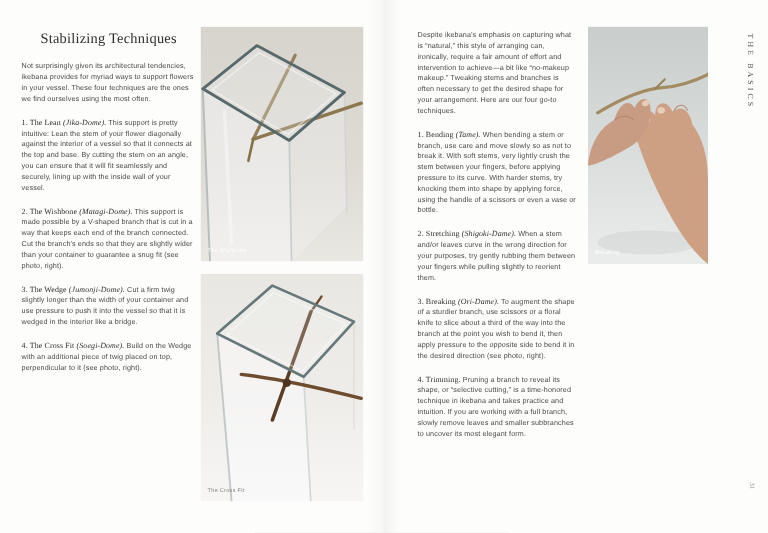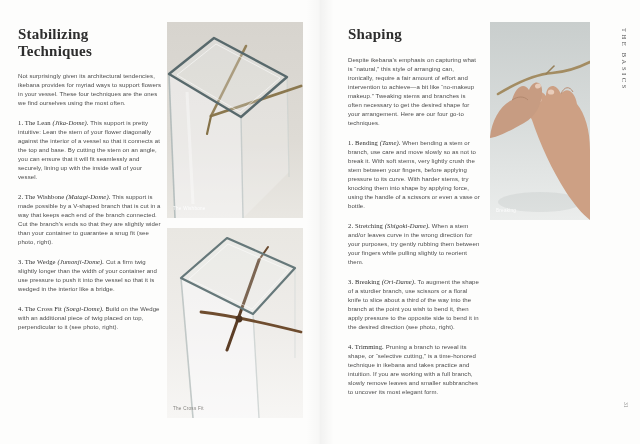--- a/index.html
+++ b/index.html
@@ -9,22 +9,22 @@
   }
   .gutter{
     position:absolute;left:306px;top:0;width:28px;height:444px;
     background:linear-gradient(90deg,rgba(0,0,0,0) 0%,rgba(0,0,0,0.025) 45%,rgba(0,0,0,0.045) 52%,rgba(0,0,0,0) 100%);
     pointer-events:none;
   }
   .col{position:absolute;top:26px;}
   .col-left{left:18px;width:145px;}
   .col-right{left:348px;width:133px;}
   h1.page-title{
-    font-family:"Liberation Serif",serif;font-weight:700;
-    font-size:15px;letter-spacing:.2px;color:#2d2d2d;margin:0 0 13px 0;line-height:1.1;
+    font-family:"Liberation Serif",serif;font-weight:400;
+    font-size:12px;letter-spacing:.2px;color:#2d2d2d;margin:0 0 13px 0;line-height:1.1;text-align:center;
   }
   p.body-par{font-size:6px;line-height:9px;color:#4a4a4a;margin:0 0 10px 0;letter-spacing:.1px;}
   p.item-par{font-size:6px;line-height:9px;color:#4a4a4a;margin:0 0 10px 0;letter-spacing:.1px;}
   .item-head{font-family:"Liberation Serif",serif;font-size:6.6px;color:#2e2e2e;}
   .item-term{font-family:"Liberation Serif",serif;font-style:italic;font-size:6.6px;color:#2e2e2e;}
   .photo{position:absolute;overflow:hidden;}
   .photo svg{display:block;width:100%;height:100%;}
   .photo-wishbone{left:167px;top:22px;width:136px;height:196px;}
   .photo-crossfit{left:167px;top:228px;width:136px;height:190px;}
   .photo-breaking{left:490px;top:22px;width:100px;height:198px;}
@@ -123,21 +123,20 @@
         <path d="M34,84 C70,88 110,98 134,104" stroke="#6e4c2e" stroke-width="2.8" fill="none" stroke-linecap="round"></path>
         <circle cx="72" cy="91" r="3.4" fill="#4e3420"></circle>
       </g>
       <polygon points="60,10 128,40 86,86 14,50" fill="rgba(240,244,244,0.22)" stroke="#66787a" stroke-width="2.2" stroke-linejoin="round"></polygon>
       <polygon points="61,16 121,42 85,81 22,51" fill="none" stroke="rgba(255,255,255,0.5)" stroke-width="1"></polygon>
     </svg>
     <span class="caption caption-dark">The Cross Fit</span>
   </div>
 
   <div class="col col-right">
-    <h1 class="page-title">Shaping</h1>
     <p class="body-par">Despite ikebana’s emphasis on capturing what is “natural,” this style of arranging can, ironically, require a fair amount of effort and intervention to achieve—a bit like “no-makeup makeup.” Tweaking stems and branches is often necessary to get the desired shape for your arrangement. Here are our four go-to techniques.</p>
 
     <p class="item-par">
       <span class="item-head">1. Bending</span>
       <span class="item-term">(Tame).</span>
       <span>When bending a stem or branch, use care and move slowly so as not to break it. With soft stems, very lightly crush the stem between your fingers, before applying pressure to its curve. With harder stems, try knocking them into shape by applying force, using the handle of a scissors or even a vase or bottle.</span>
     </p>
     <p class="item-par">
       <span class="item-head">2. Stretching</span>
       <span class="item-term">(Shigoki-Dame).</span>

